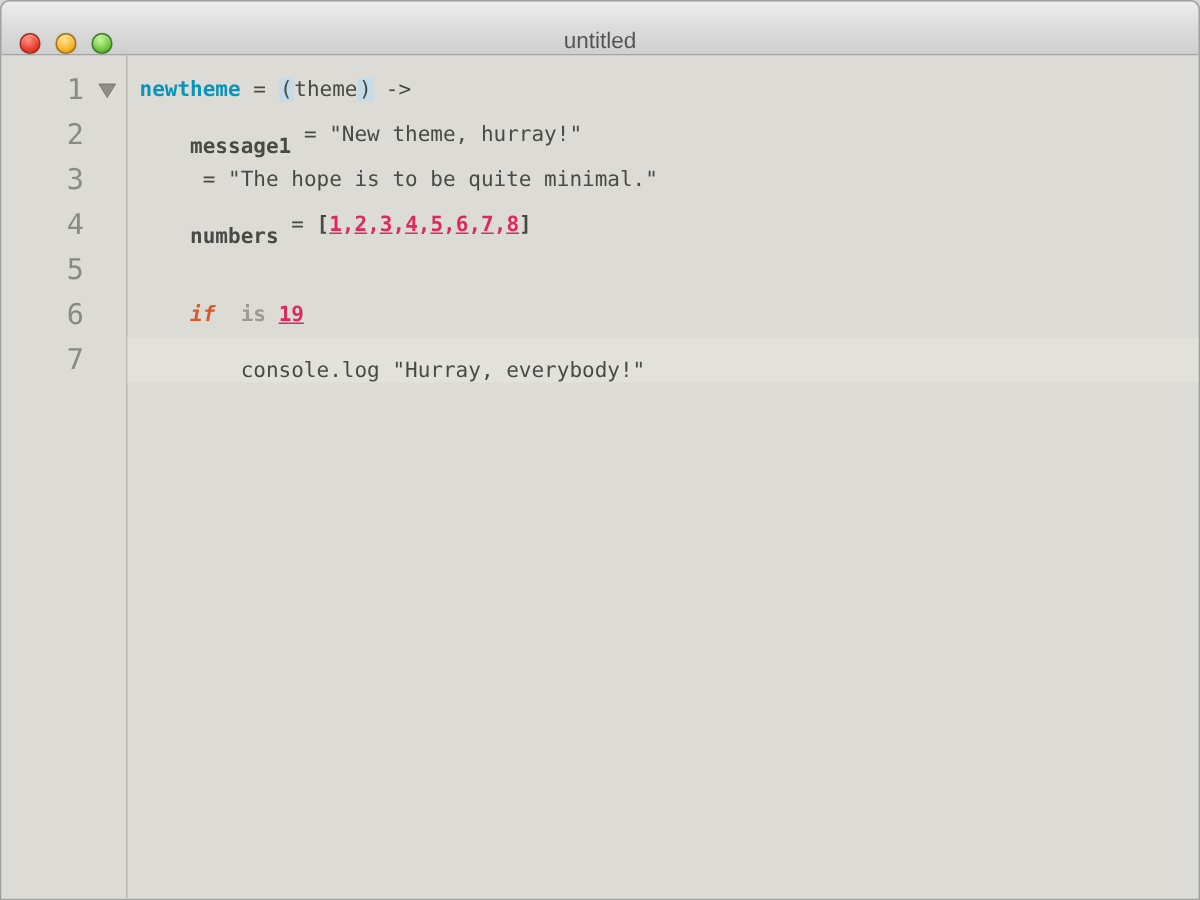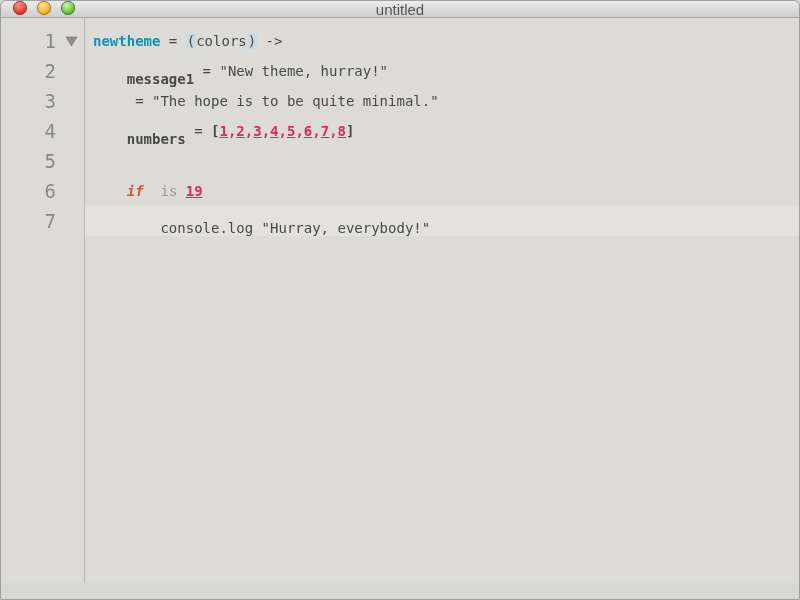--- a/index.html
+++ b/index.html
@@ -6,25 +6,25 @@
     body {
       width: 800px;
       height: 600px;
       background: #d8d8d3;
       font-family: "Menlo", "Consolas", monospace;
       overflow: hidden;
       border: 1px solid #a0a0a0;
       border-radius: 6px 6px 0 0;
     }
     .titlebar {
-      height: 17px;
+      height: 36px;
       background: linear-gradient(to bottom, #ededed 0%, #dcdcdc 50%, #cfcfcf 100%);
       border-bottom: 1px solid #a5a5a5;
       display: flex;
-      align-items: flex-start;
+      align-items: flex-end;
       position: relative;
       border-radius: 6px 6px 0 0;
     }
     .traffic-lights {
       display: flex;
       gap: 10px;
       margin-left: 12px;
     }
     .traffic-light {
       width: 14px;
@@ -102,21 +102,21 @@
     }
     .tok-keyword { color: #0a94b8; font-weight: bold; }
     .tok-op { color: #4a4a45; }
     .tok-paren-hl { background: #c5dce8; border-radius: 2px; padding: 0 1px; }
     .tok-ident { color: #4a4a45; font-weight: bold; margin-top: 16px; }
     .tok-plain { color: #4a4a45; }
     .tok-string { color: #4a4a45; }
     .tok-num { color: #dc2a5a; font-weight: bold; text-decoration: underline; }
     .tok-comma { color: #dc2a5a; font-weight: bold; }
     .tok-if { color: #d85a2a; font-weight: bold; font-style: italic; }
-    .tok-is { color: #9a9a92; font-weight: normal; }
+    .tok-is { color: #9a9a92; font-weight: bold; }
     .tok-arrow { color: #4a4a45; }
     .tok-bracket { color: #4a4a45; font-weight: bold; }
   </style>
 </head>
 <body>
 
 <div class="titlebar">
   <div class="traffic-lights">
     <div class="traffic-light tl-close"></div>
     <div class="traffic-light tl-min"></div>
@@ -149,21 +149,21 @@
       </div>
     <div class="gutter-line">
         <span>6</span>
       </div>
     <div class="gutter-line">
         <span>7</span>
       </div>
   </div>
 
   <div class="code">
-    <div class="code-line"><span class="tok-keyword">newtheme</span><span class="tok-op"> = </span><span class="tok-paren-hl tok-plain">(</span><span class="tok-plain">colors</span><span class="tok-paren-hl tok-plain">)</span><span class="tok-arrow"> -&gt;</span></div>
+    <div class="code-line"><span class="tok-keyword">newtheme</span><span class="tok-op"> = </span><span class="tok-paren-hl tok-plain">(</span><span class="tok-plain">theme</span><span class="tok-paren-hl tok-plain">)</span><span class="tok-arrow"> -&gt;</span></div>
 
     <div class="code-line"><span>    </span><span class="tok-ident">message1</span><span class="tok-op"> = </span><span class="tok-string">"New theme, hurray!"</span></div>
 
     <div class="code-line"><span>    </span><span class="tok-op"> = </span><span class="tok-string">"The hope is to be quite minimal."</span></div>
 
     <div class="code-line"><span>    </span><span class="tok-ident">numbers</span><span class="tok-op"> = </span><span class="tok-bracket">[</span><span class="tok-num">1</span><span class="tok-comma">,</span><span class="tok-num">2</span><span class="tok-comma">,</span><span class="tok-num">3</span><span class="tok-comma">,</span><span class="tok-num">4</span><span class="tok-comma">,</span><span class="tok-num">5</span><span class="tok-comma">,</span><span class="tok-num">6</span><span class="tok-comma">,</span><span class="tok-num">7</span><span class="tok-comma">,</span><span class="tok-num">8</span><span class="tok-bracket">]</span></div>
 
     <div class="code-line"></div>
 
     <div class="code-line"><span>    </span><span class="tok-if">if</span><span> </span><span> </span><span class="tok-is">is</span><span> </span><span class="tok-num">19</span></div>

